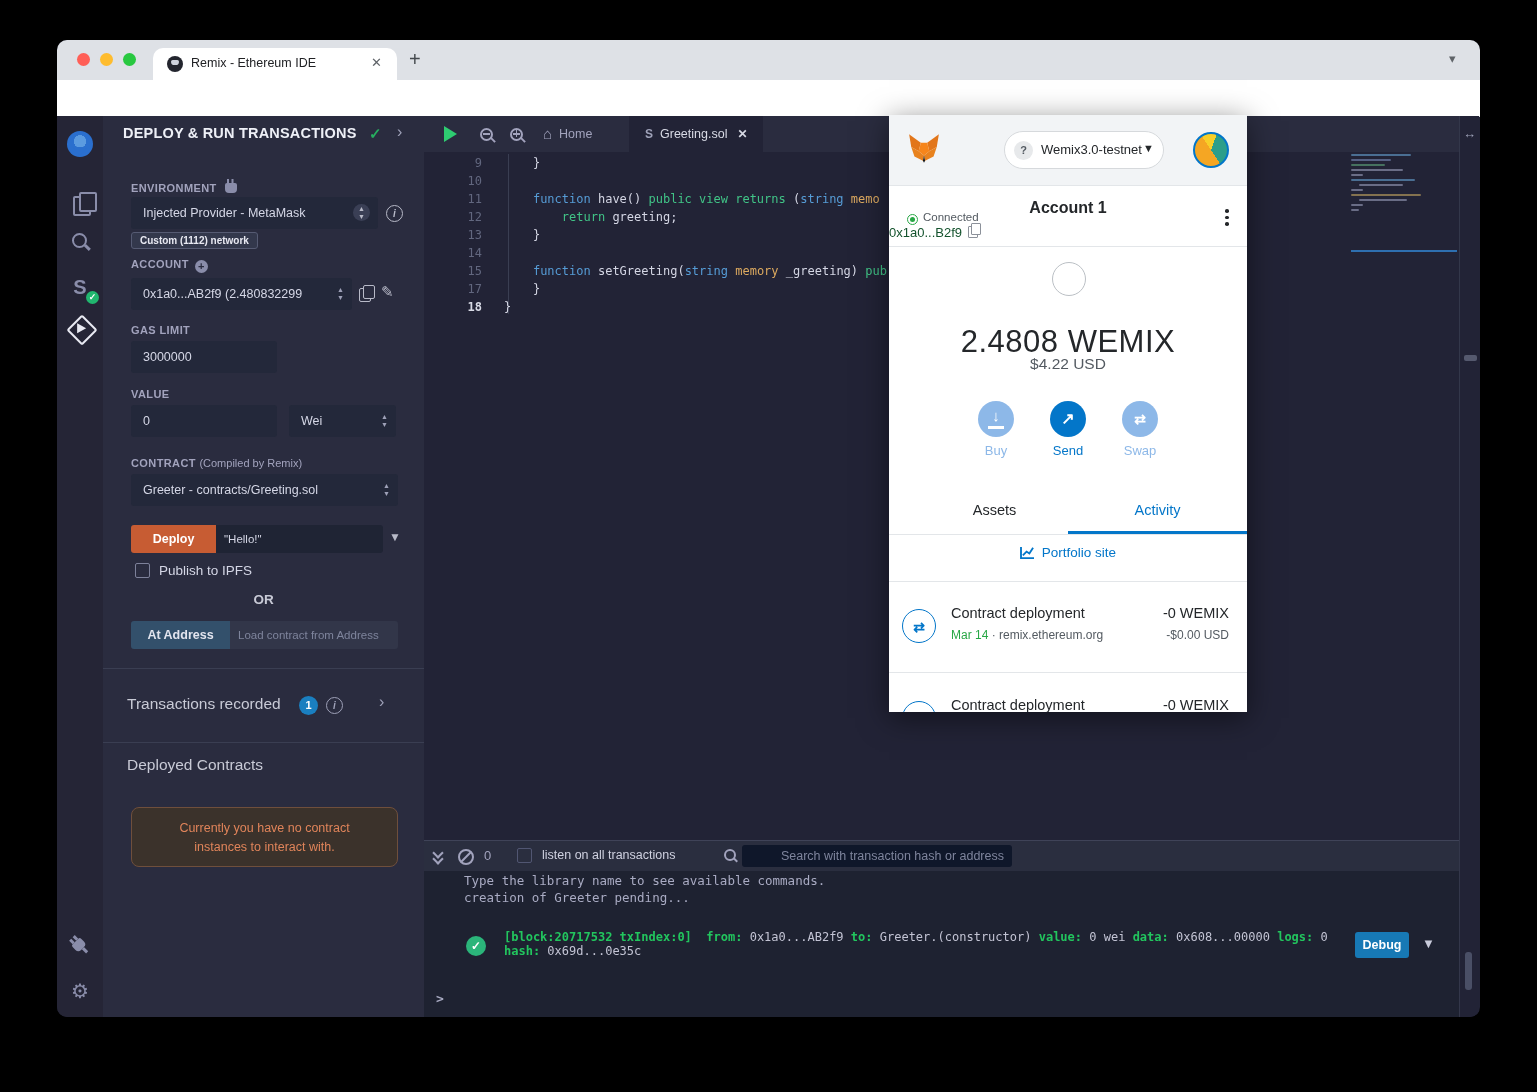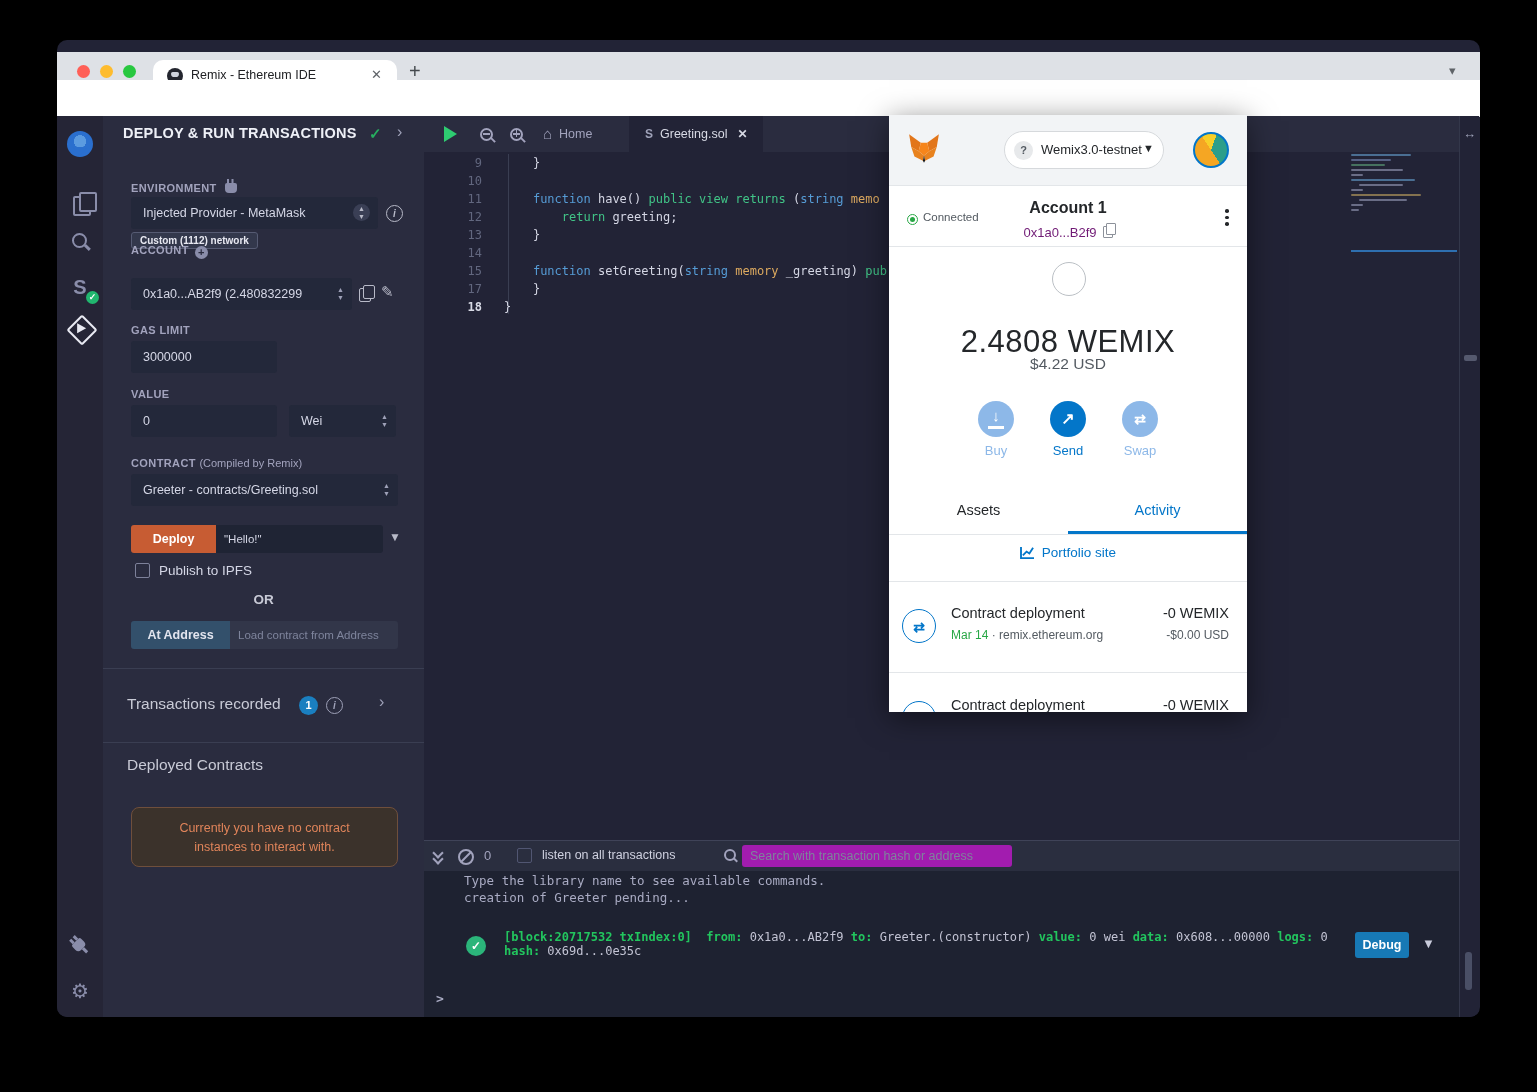--- a/index.html
+++ b/index.html
@@ -1,21 +1,21 @@
 <!DOCTYPE html>
 <html><head>
 <meta charset="utf-8">
 <style>
   html,body{margin:0;padding:0;background:#000;width:1537px;height:1092px;overflow:hidden;
     font-family:"Liberation Sans",sans-serif;-webkit-font-smoothing:antialiased;}
   .abs{position:absolute;}
   #window{position:absolute;left:57px;top:40px;width:1423px;height:977px;border-radius:10px;
     overflow:hidden;background:#222336;}
   
-  #tabstrip{left:0;top:0;width:100%;height:40px;background:#dee1e6;margin-top:12px;}
+  #tabstrip{left:0;top:0;width:100%;height:40px;background:#dee1e6;}
   .light{width:13px;height:13px;border-radius:50%;top:13px;}
   #tab{left:96px;top:8px;width:244px;height:32px;background:#fff;border-radius:10px 10px 0 0;}
   #tab .fav{left:14px;top:8px;width:16px;height:16px;border-radius:50%;background:#23252e;}
   #tab .fav i{position:absolute;left:4px;top:4px;width:8px;height:5px;background:#cfd3dd;border-radius:2px 2px 4px 4px;}
   #tab .t{left:38px;top:8px;font-size:12.5px;color:#202124;white-space:nowrap;}
   #tab .x{left:218px;top:7px;font-size:13px;color:#5f6368;}
   .newtab{left:352px;top:8px;font-size:20px;color:#45494e;}
   .strip-chev{left:1392px;top:11px;color:#5f6368;font-size:13px;}
   #toolbar{left:0;top:40px;width:100%;height:36px;background:#fff;border-bottom:1px solid #dadce0;}
   .navic{top:47px;font-size:17px;color:#5f6368;}
@@ -122,21 +122,21 @@
   .dblchev{left:10px;top:8px;width:8px;height:12px;}
   .dblchev:before,.dblchev:after{content:"";position:absolute;left:0;width:6px;height:6px;border-right:2px solid #a2a3bd;border-bottom:2px solid #a2a3bd;transform:rotate(45deg);}
   .dblchev:after{top:6px;}
   .banic{left:34px;top:8px;width:12px;height:12px;border:2px solid #a2a3bd;border-radius:50%;}
   .banic:after{content:"";position:absolute;left:-1px;top:5px;width:14px;height:2px;background:#a2a3bd;transform:rotate(-45deg);}
   .termcount{left:60px;top:7px;color:#a2a3bd;font-size:13px;}
   .term-listen-cb{left:93px;top:7px;}
   .term-listen{left:118px;top:7px;color:#cfd1e0;font-size:12.5px;}
   .termlens{left:300px;top:8px;width:8px;height:8px;border:2px solid #a2a3bd;border-radius:50%;}
   .termlens:after{content:"";position:absolute;left:7px;top:8px;width:5px;height:2px;background:#a2a3bd;transform:rotate(45deg);}
-  .term-search{left:318px;top:4px;width:270px;height:22px;background:#a21caf;border:none;border-radius:3px;color:#d5d7e6;font-size:12.5px;padding:0 8px;box-sizing:border-box;}
+  .term-search{left:318px;top:4px;width:270px;height:22px;background:#0f172a;border:none;border-radius:3px;color:#d5d7e6;font-size:12.5px;padding:0 8px;box-sizing:border-box;text-align:right;}
   .tline{position:absolute;left:40px;font:12.5px "DejaVu Sans Mono",monospace;color:#a9abc3;white-space:pre;}
   .txcheck{left:42px;top:95px;width:20px;height:20px;border-radius:50%;background:#2bb57a;color:#fff;text-align:center;line-height:20px;font-size:12px;font-weight:bold;}
   .txline{position:absolute;left:80px;font:12px "DejaVu Sans Mono",monospace;color:#c3c4d4;white-space:pre;}
   .txline b{color:#22c55e;}
   .btn-debug{left:931px;top:91px;width:54px;height:26px;background:#1779b5;border-radius:3px;color:#fff;font-size:12.5px;font-weight:bold;text-align:center;line-height:26px;}
   .debug-chev{left:998px;top:95px;color:#c9cbdb;font-size:13px;font-weight:bold;}
   .prompt{left:12px;top:150px;color:#a9abc3;font:bold 13px "DejaVu Sans Mono",monospace;}
   .vscroll{left:1041px;top:836px;width:7px;height:38px;background:#4a4f66;border-radius:3px;}
   
   #popup{left:832px;top:75px;width:358px;height:597px;background:#fff;box-shadow:0 6px 28px rgba(0,0,0,.5);color:#24272a;z-index:50;overflow:hidden;}
@@ -144,41 +144,41 @@
   .fox{left:18px;top:18px;width:34px;height:32px;}
   .netpill{left:115px;top:16px;width:160px;height:38px;background:#fff;border:1px solid #d6d9dc;border-radius:19px;box-sizing:border-box;}
   .netq{left:9px;top:9px;width:19px;height:19px;border-radius:50%;background:#e7e9eb;color:#535a61;font-size:11px;font-weight:bold;text-align:center;line-height:19px;}
   .netname{left:36px;top:10px;font-size:13px;color:#24272a;white-space:nowrap;}
   .netchev{left:138px;top:10px;color:#24272a;font-size:11px;}
   .mmavatar{left:304px;top:17px;width:36px;height:36px;border-radius:50%;border:2.5px solid #0376c9;box-sizing:border-box;background:conic-gradient(from 200deg,#f5a623 0 35%,#f8cf28 35% 50%,#2c9e8a 50% 85%,#f5a623 85%);}
   .conn-dot{left:18px;top:99px;width:9px;height:9px;border-radius:50%;border:1.5px solid #28a745;}
   .conn-dot:after{content:"";position:absolute;left:2px;top:2px;width:5px;height:5px;border-radius:50%;background:#28a745;}
   .conn-lbl{left:34px;top:96px;font-size:11.5px;color:#535a61;}
   .acct-name{left:0;top:84px;width:358px;text-align:center;font-size:16px;font-weight:bold;color:#24272a;}
-  .acct-addr{left:0;top:110px;width:358px;text-align:center;font-size:13px;color:#701a75;}
+  .acct-addr{left:0;top:110px;width:358px;text-align:left;font-size:13px;color:#14532d;}
   .mmcopy{display:inline-block;position:relative;width:8px;height:10px;border:1.5px solid #8c919a;border-radius:1px;margin-left:6px;vertical-align:-1px;}
   .mmcopy:before{content:"";position:absolute;left:2px;top:-4px;width:8px;height:10px;border:1.5px solid #8c919a;border-radius:1px;background:#fff;}
   .mmdots{left:336px;top:94px;}
   .mmdots b{display:block;width:3.5px;height:3.5px;border-radius:50%;background:#24272a;margin-bottom:3px;}
   .mmdivider{left:0;width:358px;height:1px;background:#e3e6e9;}
   .tokencircle{left:163px;top:147px;width:32px;height:32px;border:1px solid #bbc0c5;border-radius:50%;}
   .balance{left:0;top:209px;width:358px;text-align:center;font-size:31px;font-weight:500;color:#24272a;letter-spacing:.5px;}
   .usd{left:0;top:240px;width:358px;text-align:center;font-size:15.5px;color:#535a61;}
   .actbtn{top:286px;width:36px;height:36px;border-radius:50%;text-align:center;color:#fff;}
   .actbtn.light{background:#8db8e8;}
   .actbtn.dark{background:#0376c9;}
   .actlbl{top:328px;width:60px;text-align:center;font-size:13px;}
   .actlbl.light{color:#8db8e8;}
   .actlbl.dark{color:#0376c9;}
   .buyglyph{font-size:15px;font-weight:bold;line-height:30px;}
   .buyglyph:after{content:"";position:absolute;left:10px;top:25px;width:16px;height:2.5px;background:#fff;}
   .sendglyph{font-size:16px;font-weight:bold;line-height:36px;}
   .swapglyph{font-size:14px;font-weight:bold;line-height:36px;}
   .mmtab{top:372px;width:179px;height:46px;text-align:center;font-size:14.5px;line-height:46px;}
-  .mmtab.inactive{color:#24272a;}
+  .mmtab.inactive{color:#24272a;margin-left:16px;}
   .mmtab.active{color:#0376c9;}
   .tab-underline{left:179px;top:416px;width:179px;height:3px;background:#0376c9;}
   .portfolio{left:0;top:430px;width:358px;text-align:center;font-size:13.5px;color:#0376c9;font-weight:500;}
   .chartic{display:inline-block;vertical-align:-2px;margin-right:7px;}
   .actitem-icon{width:34px;height:34px;border-radius:50%;border:1.5px solid #0376c9;color:#0376c9;text-align:center;line-height:34px;font-size:14px;font-weight:bold;box-sizing:border-box;}
   .ai-title{font-size:14.5px;font-weight:500;color:#24272a;}
   .ai-sub{font-size:12px;color:#535a61;}
   .ai-date{color:#28a745;}
   .ai-amt{font-size:14.5px;font-weight:500;color:#24272a;text-align:right;}
   .ai-usd{font-size:12px;color:#535a61;text-align:right;}
@@ -258,21 +258,21 @@
     <span class="abs pchev">›</span>
 
     <div class="abs plabel" style="left:28px;top:66px;"><span>ENVIRONMENT</span><span class="envplug"></span></div>
     <div class="abs sel" style="left:28px;top:81px;width:247px;">
       <span>Injected Provider - MetaMask</span>
       <span class="circlestep">▲<br>▼</span>
     </div>
     <span class="abs infoi" style="left:283px;top:89px;">i</span>
     <div class="abs netbadge">Custom (1112) network</div>
 
-    <div class="abs plabel" style="left:28px;top:128px;"><span>ACCOUNT</span><span class="plusic">+</span></div>
+    <div class="abs plabel" style="left:28px;top:142px;"><span>ACCOUNT</span><span class="plusic">+</span></div>
     <div class="abs sel" style="left:28px;top:162px;width:221px;">
       <span>0x1a0...AB2f9 (2.480832299</span>
       <span class="stepper">▲<br>▼</span>
     </div>
     <span class="abs copyic" style="left:256px;top:172px;"></span>
     <span class="abs editic" style="left:278px;top:167px;">✎</span>
 
     <div class="abs plabel" style="left:28px;top:208px;">GAS LIMIT</div>
     <input class="abs inp" style="left: 28px; top: 225px; width: 146px; padding: 0px 12px;" value="3000000">
 

